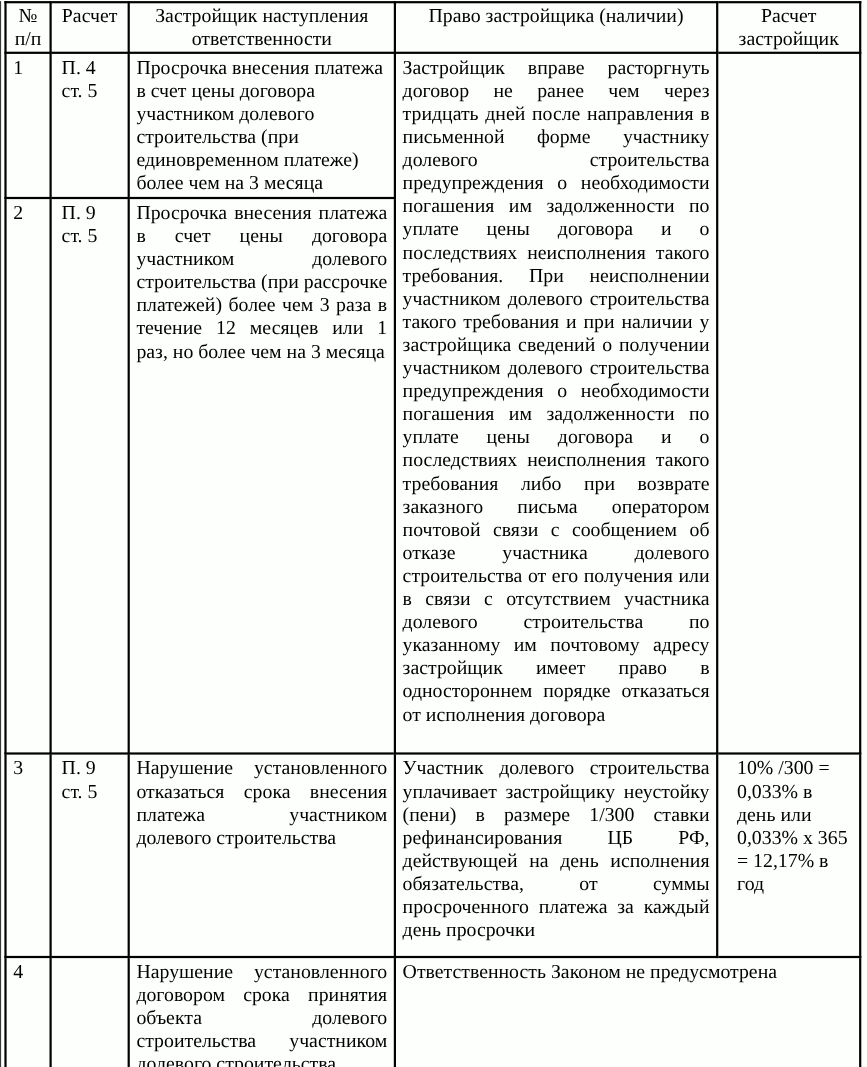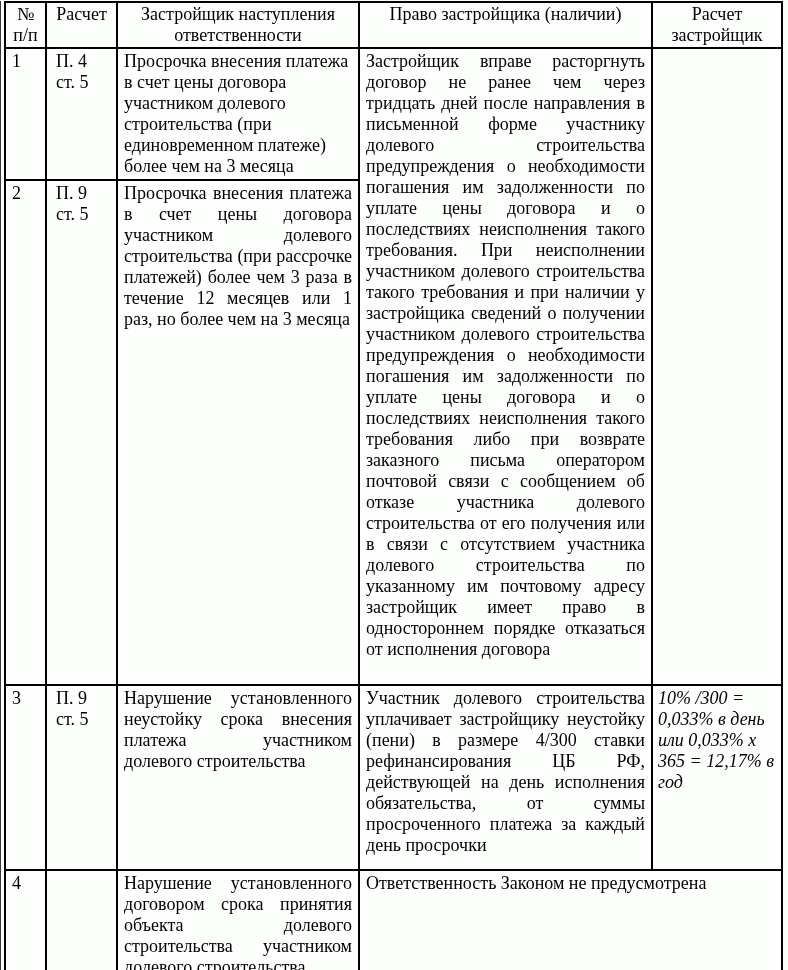--- a/index.html
+++ b/index.html
@@ -34,21 +34,21 @@
   }
   th{
     text-align:center;
     padding:1px 2px;
   }
   .preline{white-space:pre-line;}
   .justify{text-align:justify;}
   .left{text-align:left;}
   .num-cell{padding-left:6px;}
   .norm-cell{padding-left:9px;}
-  .calc-cell{padding-left:5px;padding-right:4px;font-style:italic;}
+  .calc-cell{padding-left:17px;padding-right:4px;}
   .spell{
     text-decoration-style:wavy;
     text-decoration-color:#4ea339;
     text-decoration-thickness:1px;
     text-underline-offset:3px;
   }
   tr.h-head{height:44px;}
   tr.h-r1{height:126px;}
   tr.h-r2{height:505px;}
   tr.h-r3{height:185px;}
@@ -88,22 +88,22 @@
       <tr class="h-r2">
         <td class="num-cell">2</td>
         <td class="norm-cell preline">П. 9
 ст. 5</td>
         <td class="justify">Просрочка внесения платежа в счет цены договора участником долевого строительства (при рассрочке платежей) более чем 3 раза в течение 12 месяцев или 1 раз, но более чем на 3 месяца</td>
       </tr>
       <tr class="h-r3">
         <td class="num-cell">3</td>
         <td class="norm-cell preline">П. 9
 ст. 5</td>
-        <td class="justify">Нарушение установленного неустойку срока внесения платежа участником долевого строительства</td>
-        <td class="justify">Участник долевого строительства уплачивает застройщику неустойку (пени) в размере 4/300 ставки рефинансирования ЦБ РФ, действующей на день исполнения обязательства, от суммы просроченного платежа за каждый день просрочки</td>
+        <td class="justify">Нарушение установленного отказаться срока внесения платежа участником долевого строительства</td>
+        <td class="justify">Участник долевого строительства уплачивает застройщику неустойку (пени) в размере 1/300 ставки рефинансирования ЦБ РФ, действующей на день исполнения обязательства, от суммы просроченного платежа за каждый день просрочки</td>
         <td class="calc-cell left">10% /300 = 0,033% в день или 0,033% х 365 = 12,17% в год</td>
       </tr>
       <tr class="h-r4">
         <td class="num-cell">4</td>
         <td class="norm-cell"></td>
         <td class="justify">Нарушение установленного договором срока принятия объекта долевого строительства участником долевого строительства</td>
         <td class="left" colspan="2">Ответственность Законом не предусмотрена</td>
       </tr>
     </tbody>
   </table>

